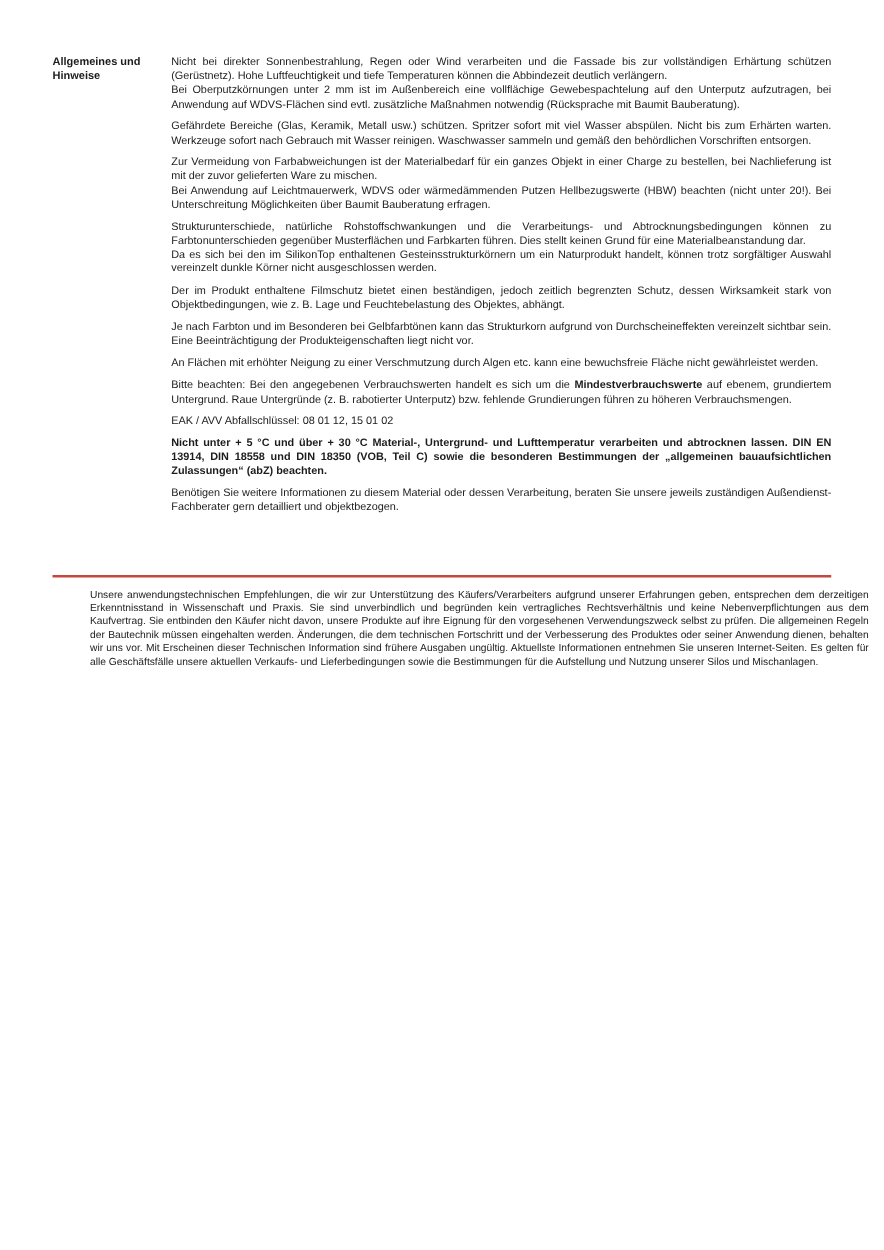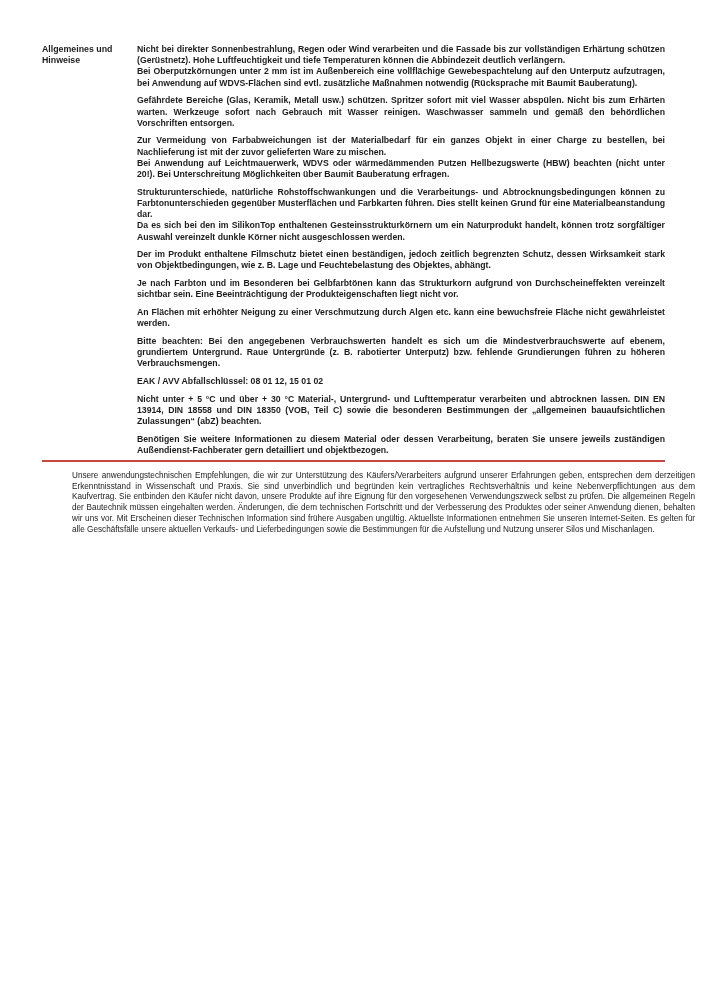--- a/index.html
+++ b/index.html
@@ -7,21 +7,21 @@
   body { font-family:"Liberation Sans", sans-serif; color:#1c1c1c; }
   .page {
     position:relative; width:707px; height:768px; background:#ffffff;
     overflow:hidden;
   }
 
   
   .content { position:absolute; left:42px; top:44px; width:623px; display:flex; }
   .label-col { width:95px; flex:0 0 95px; font-size:8.8px; font-weight:bold; line-height:10.8px; }
   .body-col { width:528px; flex:0 0 528px; font-size:8.7px; line-height:11.2px; text-align:justify; }
-  .body-col p { margin:0 0 6.5px 0;font-weight:bold; }
+  .body-col p { margin:0 0 6.5px 0; }
   .body-col p.bold { font-weight:bold; }
 
   
   .red-rule { position:absolute; left:42px; top:460px; width:623px; height:2px; background:#c5483e; }
 
   
   .disclaimer { position:absolute; left:42px; top:471px; width:623px; font-size:8.2px; line-height:10.7px; text-align:justify; color:#1c1c1c;margin-left:30px; }
 
   
   .footer-pageno { position:absolute; left:42px; top:942px; font-size:12px; font-weight:bold; }

